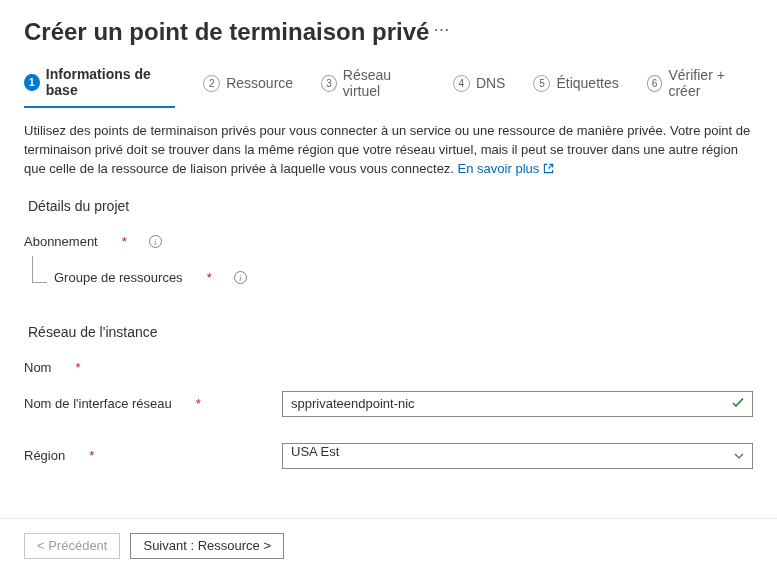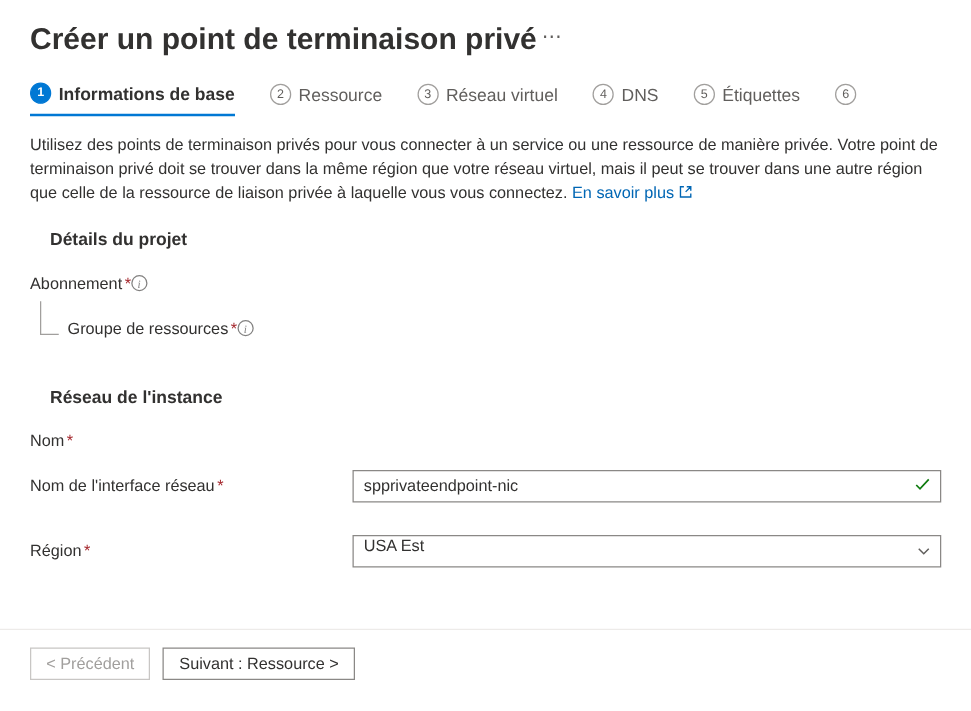--- a/index.html
+++ b/index.html
@@ -22,23 +22,23 @@
   .tab-num {
     display: inline-flex; align-items: center; justify-content: center;
     width: 17px; height: 17px; border-radius: 50%;
     border: 1px solid #a19f9d; color: #605e5c;
     font-size: 10px; font-weight: 400;
   }
   .tab.active .tab-num { background: #0078d4; border-color: #0078d4; color: #fff; font-weight: 600; }
   .intro { font-size: 13px; line-height: 1.45; color: #323130; margin-bottom: 18px; }
   .intro a { color: #0066b4; text-decoration: none; text-align: center; }
   .ext-icon { display:inline-block; vertical-align: -1px; }
-  .section-head { font-size: 14px; font-weight: 700; margin: 8px 0 14px 16px; }
+  .section-head { font-size: 14px; font-weight: 400; margin: 8px 0 14px 4px; }
   .form-row { display: flex; align-items: center; margin-bottom: 8px; min-height: 28px; }
-  .form-label-col { width: 258px; display: flex; align-items: center; gap: 0; font-size: 13px; color: #323130; }
+  .form-label-col { width: 258px; display: flex; align-items: center; gap: 22px; font-size: 13px; color: #323130; }
   .indent { padding-left: 30px; position: relative; }
   .indent::before {
     content: ""; position: absolute; left: 8px; top: -14px; width: 14px; height: 26px;
     border-left: 1px solid #a19f9d; border-bottom: 1px solid #a19f9d;
   }
   .req { color: #a4262c; margin-left: 2px; }
   .info-icon {
     display: inline-flex; align-items: center; justify-content: center;
     width: 13px; height: 13px; border-radius: 50%;
     border: 1px solid #828180; color: #828180;
@@ -101,20 +101,21 @@
     <div class="tab">
       <span class="tab-num">4</span>
       <span>DNS</span>
     </div>
     <div class="tab">
       <span class="tab-num">5</span>
       <span>Étiquettes</span>
     </div>
     <div class="tab">
       <span class="tab-num">6</span>
+      <span>Vérifier + créer</span>
     </div>
   </div>
 
   <div class="intro">
     <span>Utilisez des points de terminaison privés pour vous connecter à un service ou une ressource de manière privée. Votre point de terminaison privé doit se trouver dans la même région que votre réseau virtuel, mais il peut se trouver dans une autre région que celle de la ressource de liaison privée à laquelle vous vous connectez. </span><a href="#"><span>En savoir plus</span>
       <span class="ext-icon">
         <svg width="11" height="11" viewBox="0 0 12 12">
             <path fill="none" stroke="#0066b4" stroke-width="1.2" d="M4.5 1.5H1.5v9h9V7.5M6 6l4.5-4.5M7 1.5h3.5V5"></path>
           </svg>
       </span></a>

